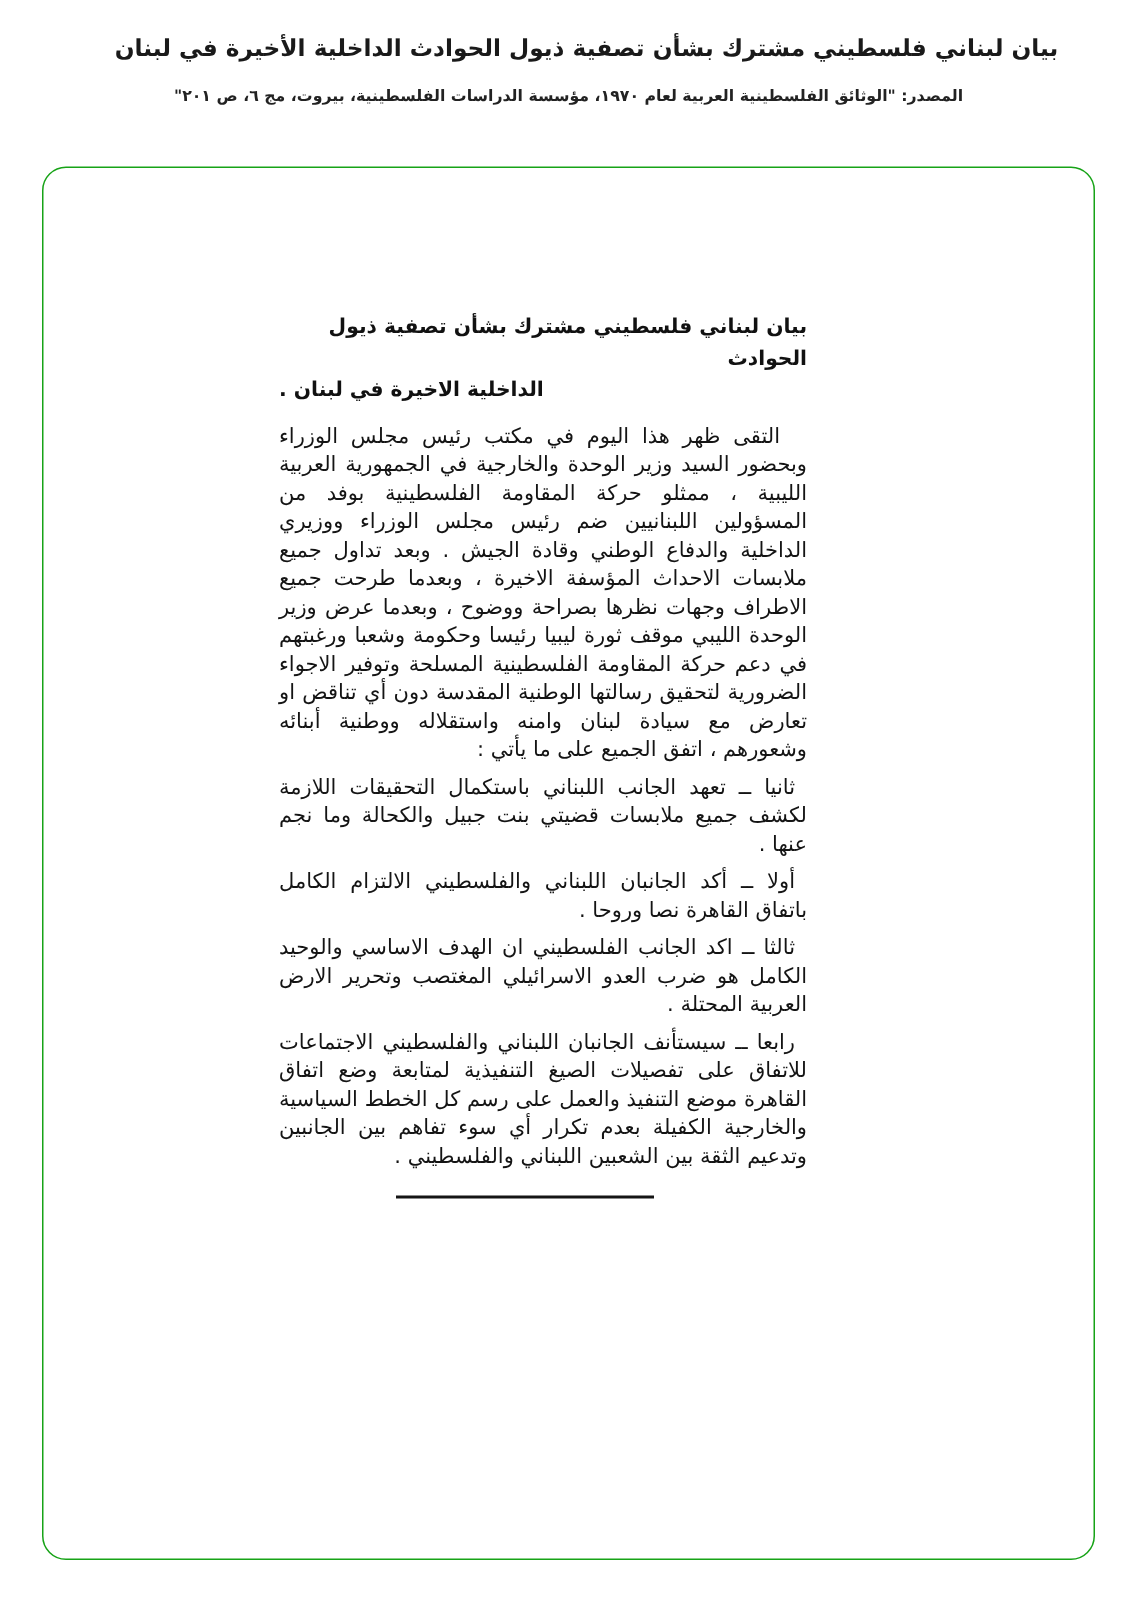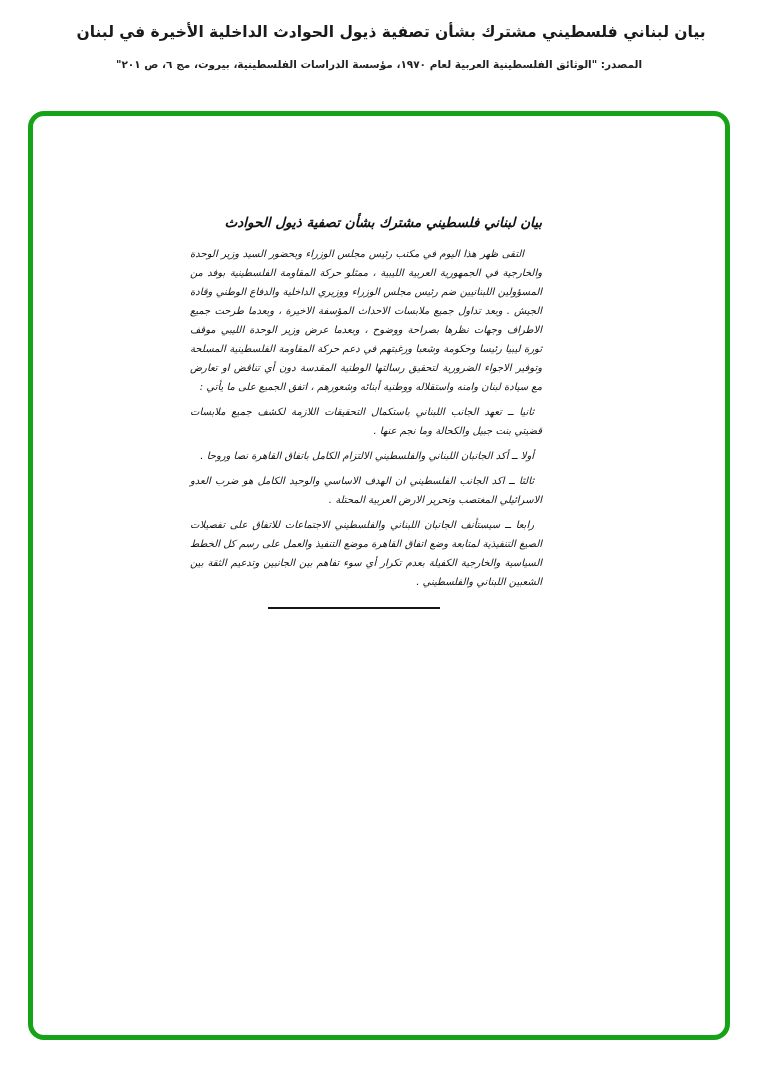--- a/index.html
+++ b/index.html
@@ -22,24 +22,23 @@
   }
   .page-header .hdr-source {
     margin-top: 14px;
     font-size: 10.5px; font-weight: 700; color: #222;
   }
 
   
   .doc-frame {
     position: absolute; left: 28px; top: 111px;
     width: 702px; height: 929px;
-    border: 5px solid #3b82f6;
+    border: 1px solid #3b82f6;
     border-radius: 16px;
     background: #ffffff;
-    font-style: italic;
   }
 
   
   .doc-column {
     margin: 96px 0 0 157px;
     width: 352px;
   }
   .doc-title {
     direction: rtl;
     font-size: 13.5px; font-weight: 700; line-height: 21px;
@@ -54,21 +53,21 @@
     display: flex; justify-content: space-between; align-items: baseline;
     direction: ltr;
     font-size: 12.5px;
   }
   .dateline span { direction: rtl; unicode-bidi: embed; white-space: nowrap; }
 
   .doc-body { margin-top: 11px; }
   .doc-body p {
     direction: rtl;
     text-align: justify;
-    font-size: 10px;
+    font-size: 14px;
     line-height: 19px;
     margin-bottom: 6px;
     text-indent: 18px;
     color: #141414;
   }
   .doc-body p.numbered { text-indent: 8px; }
 
   .end-divider {
     width: 172px; height: 0;
     border-top: 2px solid #151515;
@@ -84,20 +83,21 @@
   <div class="page-header">
     <div class="hdr-title">بيان لبناني فلسطيني مشترك بشأن تصفية ذيول الحوادث الداخلية الأخيرة في لبنان</div>
     <div class="hdr-source">المصدر: "الوثائق الفلسطينية العربية لعام ١٩٧٠، مؤسسة الدراسات الفلسطينية، بيروت، مج ٦، ص ٢٠١"</div>
   </div>
 
   <div class="doc-frame" style="border-color: rgb(23, 163, 23);">
     <div class="doc-column">
 
       <h2 class="doc-title">
         <span class="t-line l1">بيان لبناني فلسطيني مشترك بشأن تصفية ذيول الحوادث</span>
+        <span class="t-line l2">الداخلية الاخيرة في لبنان .</span>
       </h2>
 
 
       <div class="doc-body">
         <p>التقى ظهر هذا اليوم في مكتب رئيس مجلس الوزراء وبحضور السيد وزير الوحدة والخارجية في الجمهورية العربية الليبية ، ممثلو حركة المقاومة الفلسطينية بوفد من المسؤولين اللبنانيين ضم رئيس مجلس الوزراء ووزيري الداخلية والدفاع الوطني وقادة الجيش . وبعد تداول جميع ملابسات الاحداث المؤسفة الاخيرة ، وبعدما طرحت جميع الاطراف وجهات نظرها بصراحة ووضوح ، وبعدما عرض وزير الوحدة الليبي موقف ثورة ليبيا رئيسا وحكومة وشعبا ورغبتهم في دعم حركة المقاومة الفلسطينية المسلحة وتوفير الاجواء الضرورية لتحقيق رسالتها الوطنية المقدسة دون أي تناقض او تعارض مع سيادة لبنان وامنه واستقلاله ووطنية أبنائه وشعورهم ، اتفق الجميع على ما يأتي :</p>
         <p class="numbered">ثانيا ــ تعهد الجانب اللبناني باستكمال التحقيقات اللازمة لكشف جميع ملابسات قضيتي بنت جبيل والكحالة وما نجم عنها .</p>
         <p class="numbered">أولا ــ أكد الجانبان اللبناني والفلسطيني الالتزام الكامل باتفاق القاهرة نصا وروحا .</p>
         <p class="numbered">ثالثا ــ اكد الجانب الفلسطيني ان الهدف الاساسي والوحيد الكامل هو ضرب العدو الاسرائيلي المغتصب وتحرير الارض العربية المحتلة .</p>
         <p class="numbered">رابعا ــ سيستأنف الجانبان اللبناني والفلسطيني الاجتماعات للاتفاق على تفصيلات الصيغ التنفيذية لمتابعة وضع اتفاق القاهرة موضع التنفيذ والعمل على رسم كل الخطط السياسية والخارجية الكفيلة بعدم تكرار أي سوء تفاهم بين الجانبين وتدعيم الثقة بين الشعبين اللبناني والفلسطيني .</p>
       </div>

